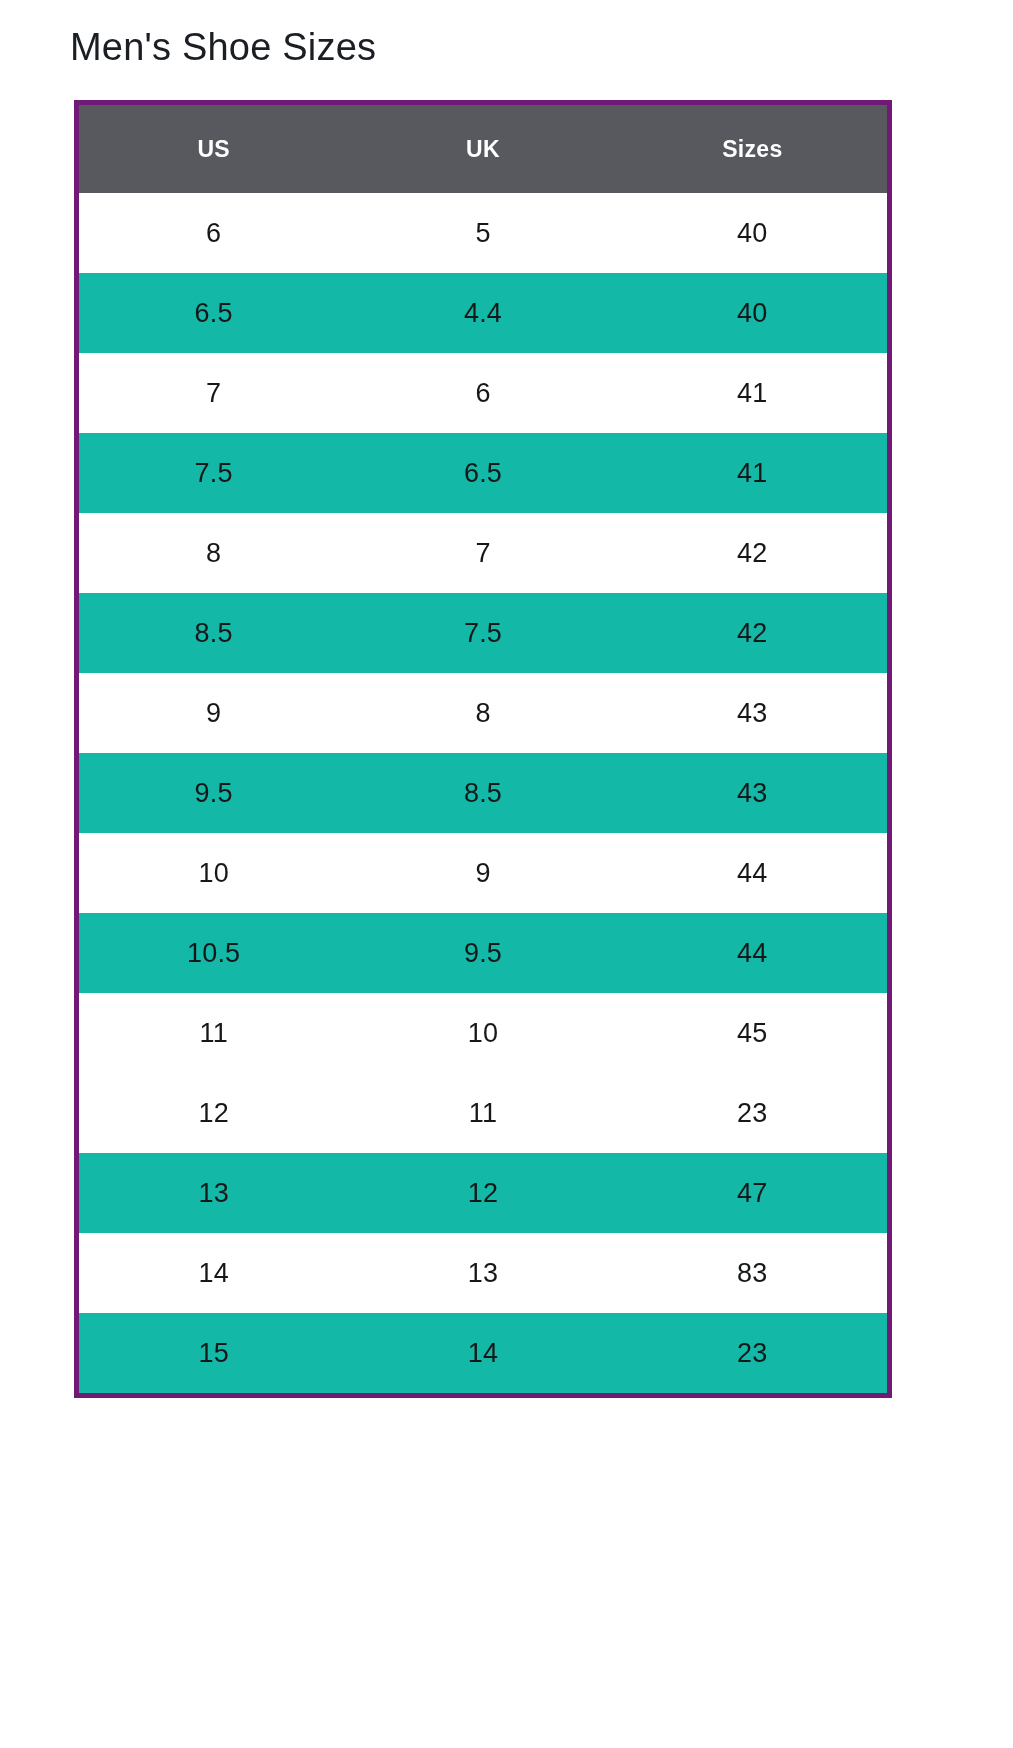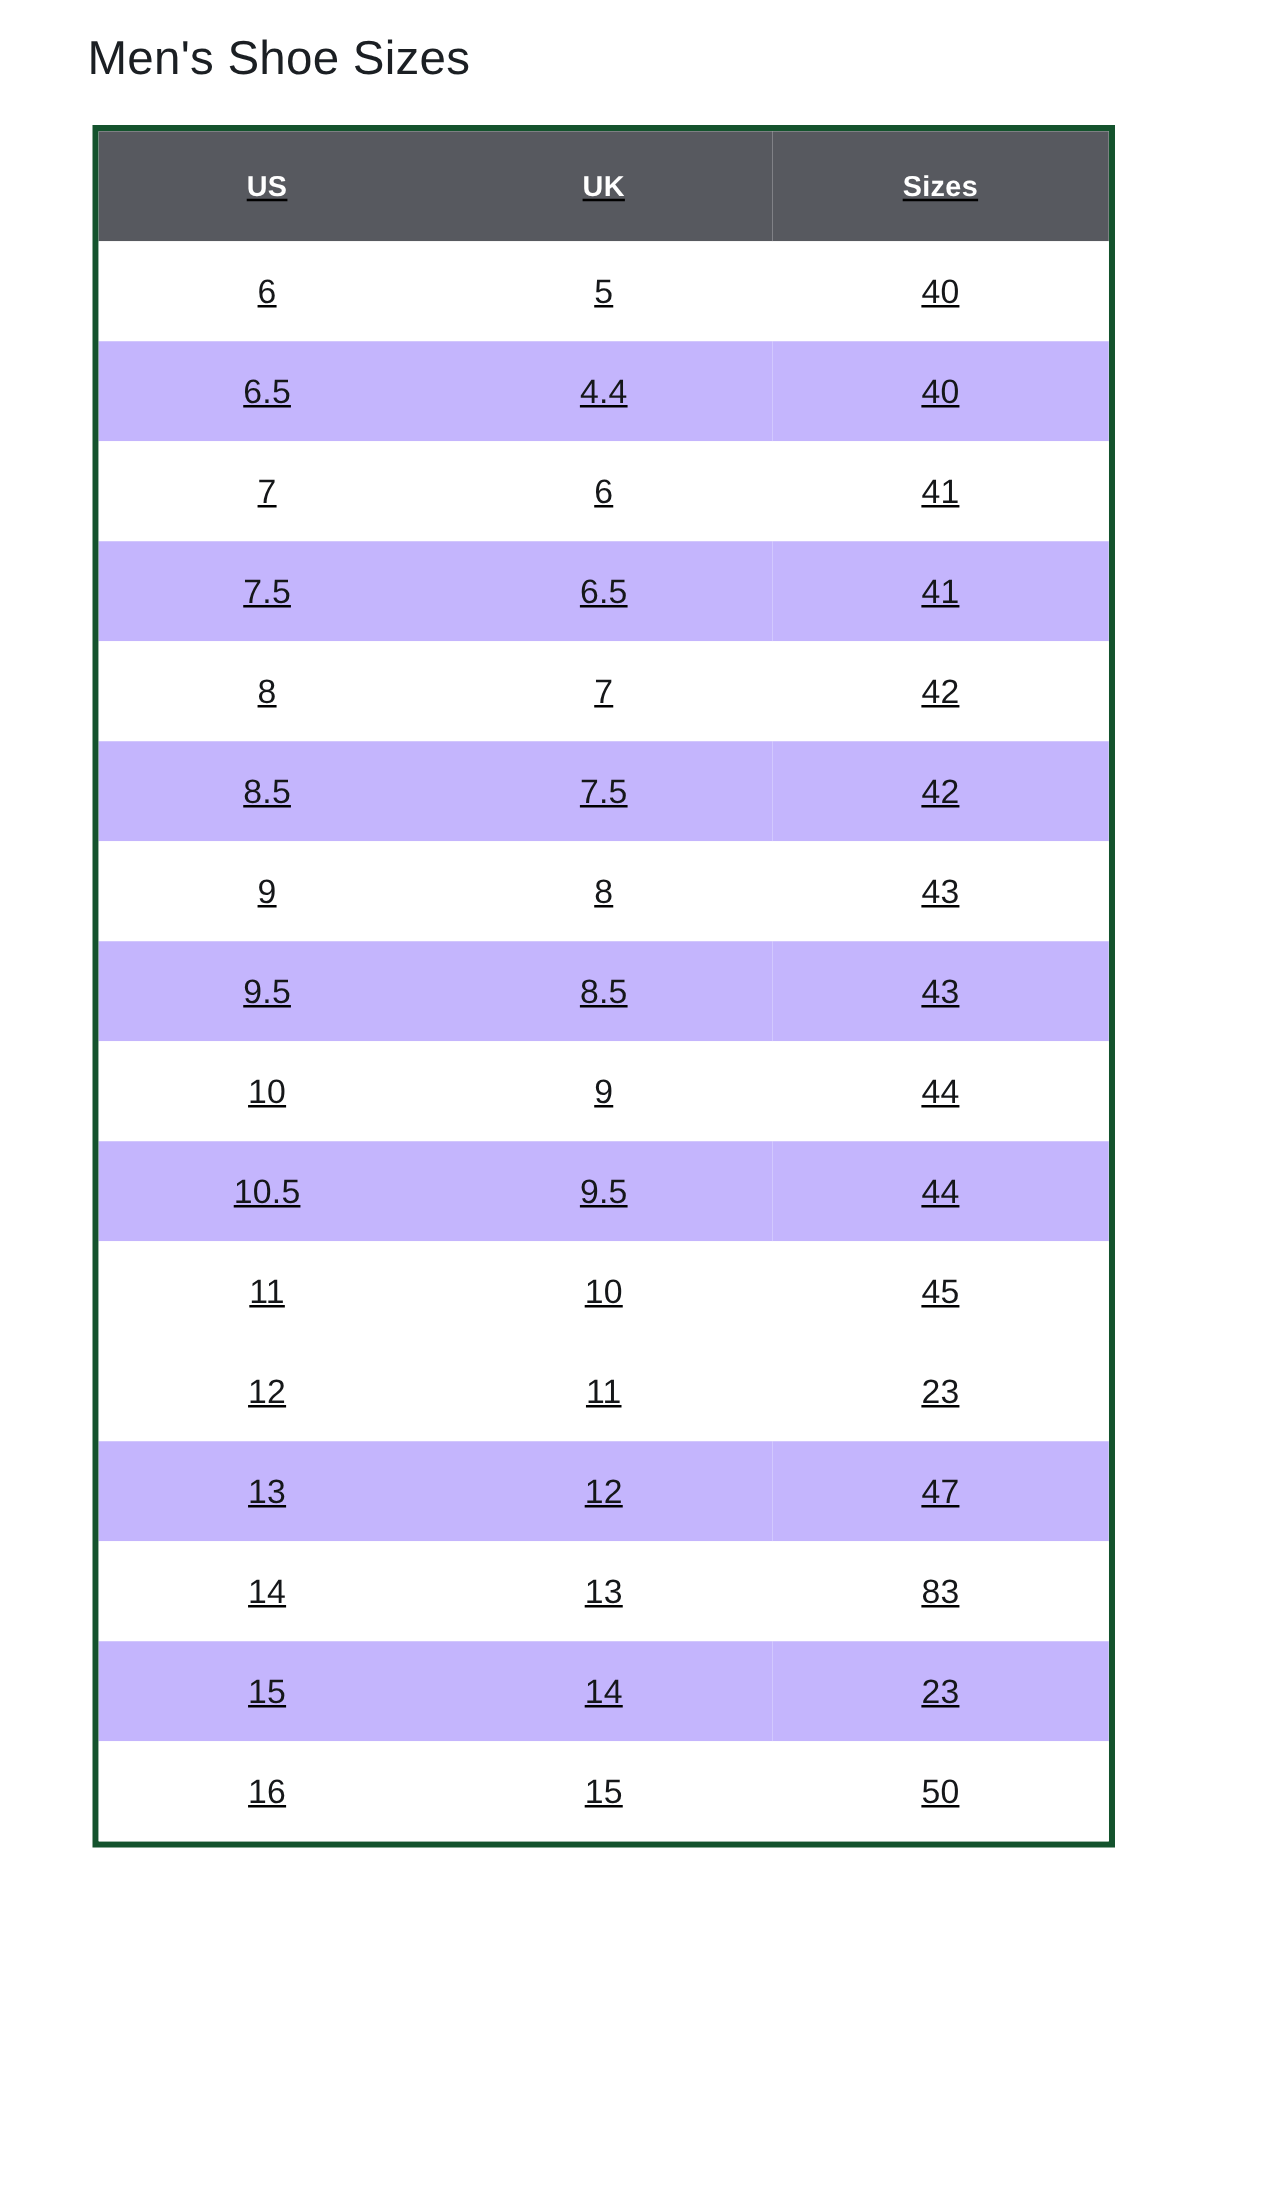--- a/index.html
+++ b/index.html
@@ -36,24 +36,23 @@
     white-space: nowrap;
     text-align: center;
   }
 
   
   .table-wrap {
     position: absolute;
     left: 74px;
     top: 100px;
     width: 818px;
-    border: 5px solid #14532d;
+    border: 5px solid #701a75;
     box-sizing: border-box;
     background: #ffffff;
-    text-decoration: underline;
   }
 
   table.size-table {
     width: 100%;
     border-collapse: collapse;
     table-layout: fixed;
     background: #ffffff;
   }
 
   table.size-table col { width: 33.3333%; }
@@ -77,21 +76,21 @@
     text-align: center;
     vertical-align: middle;
     font-size: 27px;
     font-weight: 400;
     color: #151719;
     border: 0;
     letter-spacing: 0.2px;
   }
 
   table.size-table tbody tr.row-odd  td { background: #ffffff; }
-  table.size-table tbody tr.row-even td { background: #c4b5fd; }
+  table.size-table tbody tr.row-even td { background: #14b8a6; }
 </style>
 </head>
 <body>
 
 <div class="page">
 
   <div class="page-title">Men's Shoe Sizes</div>
 
   <div class="table-wrap">
     <table class="size-table">
@@ -176,22 +175,17 @@
           <tr class="row-odd">
             <td>14</td>
             <td>13</td>
             <td>83</td>
           </tr>
           <tr class="row-even">
             <td>15</td>
             <td>14</td>
             <td>23</td>
           </tr>
-          <tr class="row-odd">
-            <td>16</td>
-            <td>15</td>
-            <td>50</td>
-          </tr>
         </tbody>
     </table>
   </div>
 
 </div>
 
 </body></html>

